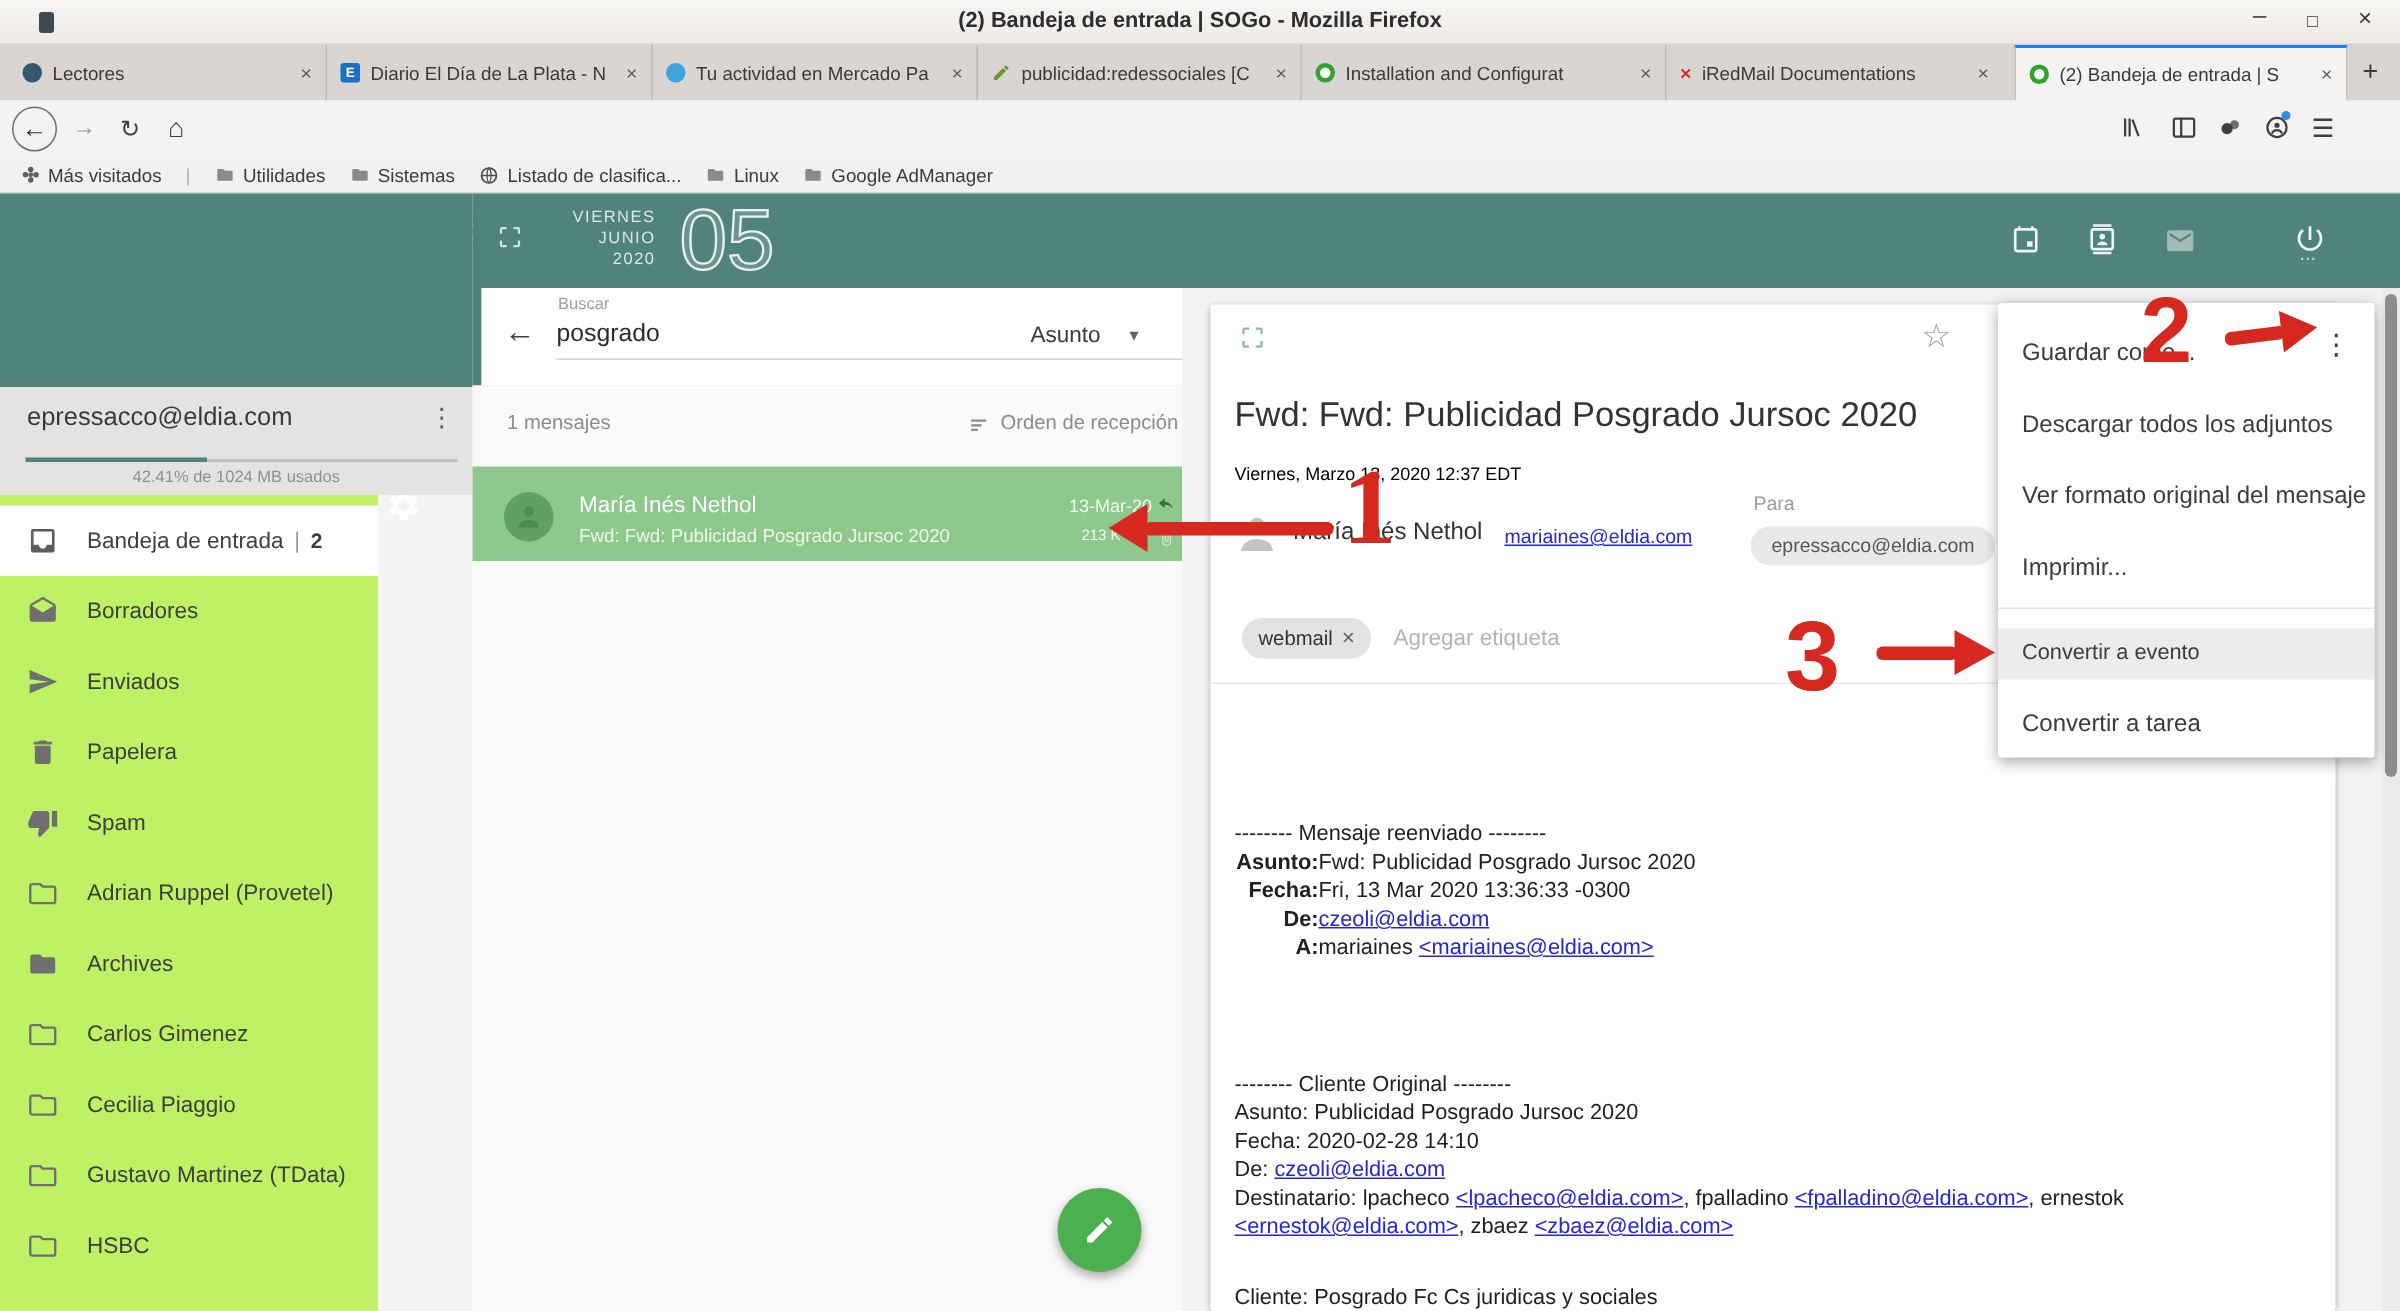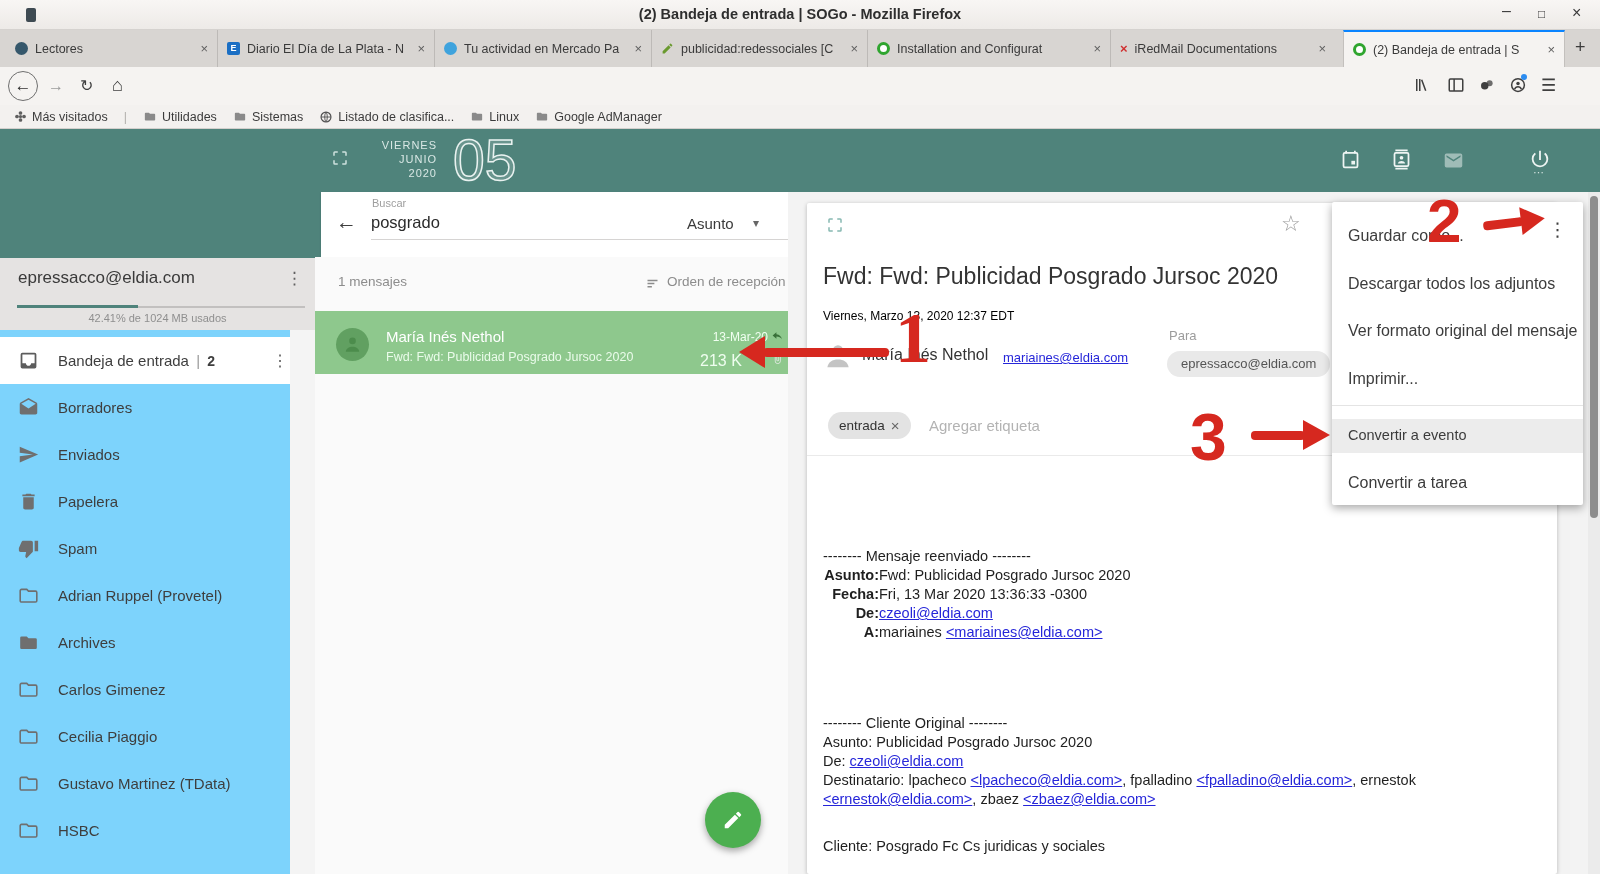--- a/index.html
+++ b/index.html
@@ -241,21 +241,21 @@
   </div>
 
   <div class="r" style="left:0;top:258px;width:315px;height:72px;background:#e5e3e2">
     <span class="r" style="left:18px;top:10px;font-size:17px;color:#3a3a3a">epressacco@eldia.com</span>
     <span class="r" style="left:286px;top:10px;font-size:17px;color:#606060;cursor:pointer">⋮</span>
     <span class="r" style="left:17px;top:47px;width:121px;height:3px;background:#4f837b"></span>
     <span class="r" style="left:138px;top:48px;width:167px;height:1.5px;background:#c2c0bf"></span>
     <span class="r" style="left:0;top:54px;width:315px;text-align:center;font-size:11px;color:#8f8f8f">42.41% de 1024 MB usados</span>
   </div>
 
-  <div class="r" style="left:0;top:330px;width:290px;height:544px;background:#7dd3fc;overflow:hidden">
+  <div class="r" style="left:0;top:330px;width:252px;height:544px;background:#bef264;overflow:hidden">
     <div class="folder-row selected" style="top:7px">
       <span class="ic" style="color:#5c5c5c">
         <svg width="21" height="21" viewBox="0 0 24 24" fill="currentColor">
             <path d="M19 3H5a2 2 0 0 0-2 2v14a2 2 0 0 0 2 2h14a2 2 0 0 0 2-2V5a2 2 0 0 0-2-2zm0 12h-4c0 1.66-1.34 3-3 3s-3-1.34-3-3H5V5h14v10z"></path>
           </svg>
       </span>
       <span><span>Bandeja de entrada</span> <span style="color:#9a9a9a;padding:0 3px">|</span> <b style="font-size:14px">2</b></span>
       <span class="r" style="left:272px;font-size:16px;color:#606060;cursor:pointer">⋮</span>
     </div>
     <div class="folder-row" style="top:54px">
@@ -408,21 +408,21 @@
         </span>
       </span>
       <span class="r" style="left:71px;top:17px;font-size:15px;color:#fff">María Inés Nethol</span>
       <span class="r" style="left:71px;top:39px;font-size:12.5px;color:#eafbea">Fwd: Fwd: Publicidad Posgrado Jursoc 2020</span>
       <span class="r" style="left:345px;top:19px;width:108px;text-align:right;font-size:12px;color:#f1fff1">13-Mar-20</span>
       <span class="r ic" style="left:456px;top:19px;color:#387038">
         <svg width="13" height="13" viewBox="0 0 24 24" fill="currentColor">
             <path d="M10 8V4l-7 6 7 6v-4c5 0 8 1.5 10 5-1-5-4-8-10-9z"></path>
           </svg>
       </span>
-      <span class="r" style="left:385px;top:41px;width:68px;text-align:left;font-size:16px;color:#effdef">213 K</span>
+      <span class="r" style="left:385px;top:41px;width:68px;text-align:center;font-size:10px;color:#effdef">213 K</span>
       <span class="r ic" style="left:456px;top:40px;color:#dfe8df">
         <svg width="13" height="14" viewBox="0 0 24 24" fill="currentColor">
             <path d="M16.5 6v11.5c0 2.21-1.79 4-4 4s-4-1.79-4-4V5a2.5 2.5 0 0 1 5 0v10.5c0 .55-.45 1-1 1s-1-.45-1-1V6H10v9.5a2.5 2.5 0 0 0 5 0V5c0-2.21-1.79-4-4-4S7 2.79 7 5v12.5c0 3.04 2.46 5.5 5.5 5.5s5.5-2.46 5.5-5.5V6h-1.5z"></path>
           </svg>
       </span>
     </div>
   </div>
 
   <div class="r" style="left:705px;top:792px;width:56px;height:56px;border-radius:50%;background:#4caf50;box-shadow:0 3px 7px rgba(0,0,0,.35);cursor:pointer;z-index:30">
     <span class="ic r" style="left:17px;top:17px;color:#fff">
@@ -451,36 +451,37 @@
           <path d="M3.5 21c.6-4.2 4-6.3 8.5-6.3s7.9 2.1 8.5 6.3z"></path>
         </svg>
     </span>
     <span class="r" style="left:55px;top:143px;font-size:16px;color:#333">María Inés Nethol</span>
     <span class="r link" style="left:196px;top:147px;font-size:13px">mariaines@eldia.com</span>
 
     <span class="r" style="left:362px;top:125px;font-size:13px;color:#9c9c9c">Para</span>
     <span class="r" style="left:360px;top:148px;height:26px;border-radius:13px;background:#e9e9e9;padding:0 14px;line-height:26px;font-size:13px;color:#555;cursor:pointer">epressacco@eldia.com</span>
 
     <span class="r" style="left:21px;top:209px;height:27px;border-radius:14px;background:#e3e3e3;padding:0 11px;display:flex;align-items:center;gap:6px;cursor:pointer">
-      <span style="font-size:13.5px;color:#333">entrada</span>
+      <span style="font-size:13.5px;color:#333">webmail</span>
       <span style="font-size:15px;color:#666">×</span>
     </span>
     <span class="r" style="left:122px;top:214px;font-size:15px;color:#b3b3b3;cursor:text">Agregar etiqueta</span>
 
     <span class="r" style="left:0;top:252px;width:750px;height:1px;background:#eaeaea"></span>
 
     <div class="r" style="left:16px;top:344px;width:714px;font-size:14.5px;line-height:19px;color:#1f1f1f">
       <div>-------- Mensaje reenviado --------</div>
       <div><span class="body-label">Asunto:</span><span>Fwd: Publicidad Posgrado Jursoc 2020</span></div>
       <div><span class="body-label">Fecha:</span><span>Fri, 13 Mar 2020 13:36:33 -0300</span></div>
       <div><span class="body-label">De:</span><span class="link">czeoli@eldia.com</span></div>
       <div><span class="body-label">A:</span><span>mariaines </span><span class="link">&lt;mariaines@eldia.com&gt;</span></div>
 
       <div style="margin-top:72px">-------- Cliente Original --------</div>
       <div>Asunto: Publicidad Posgrado Jursoc 2020</div>
+      <div>Fecha: 2020-02-28 14:10</div>
       <div><span>De: </span><span class="link">czeoli@eldia.com</span></div>
       <div><span>Destinatario: lpacheco </span><span class="link">&lt;lpacheco@eldia.com&gt;</span><span>, fpalladino </span><span class="link">&lt;fpalladino@eldia.com&gt;</span><span>, ernestok</span></div>
       <div><span class="link">&lt;ernestok@eldia.com&gt;</span><span>, zbaez </span><span class="link">&lt;zbaez@eldia.com&gt;</span></div>
 
       <div style="margin-top:28px">Cliente: Posgrado Fc Cs juridicas y sociales</div>
     </div>
   </div>
 
   <div class="r" style="left:1332px;top:202px;width:251px;height:303px;background:#fff;border-radius:2px;box-shadow:0 3px 10px rgba(0,0,0,.35);z-index:60">
     <span class="menu-item" style="top:25px">Guardar como...</span>

